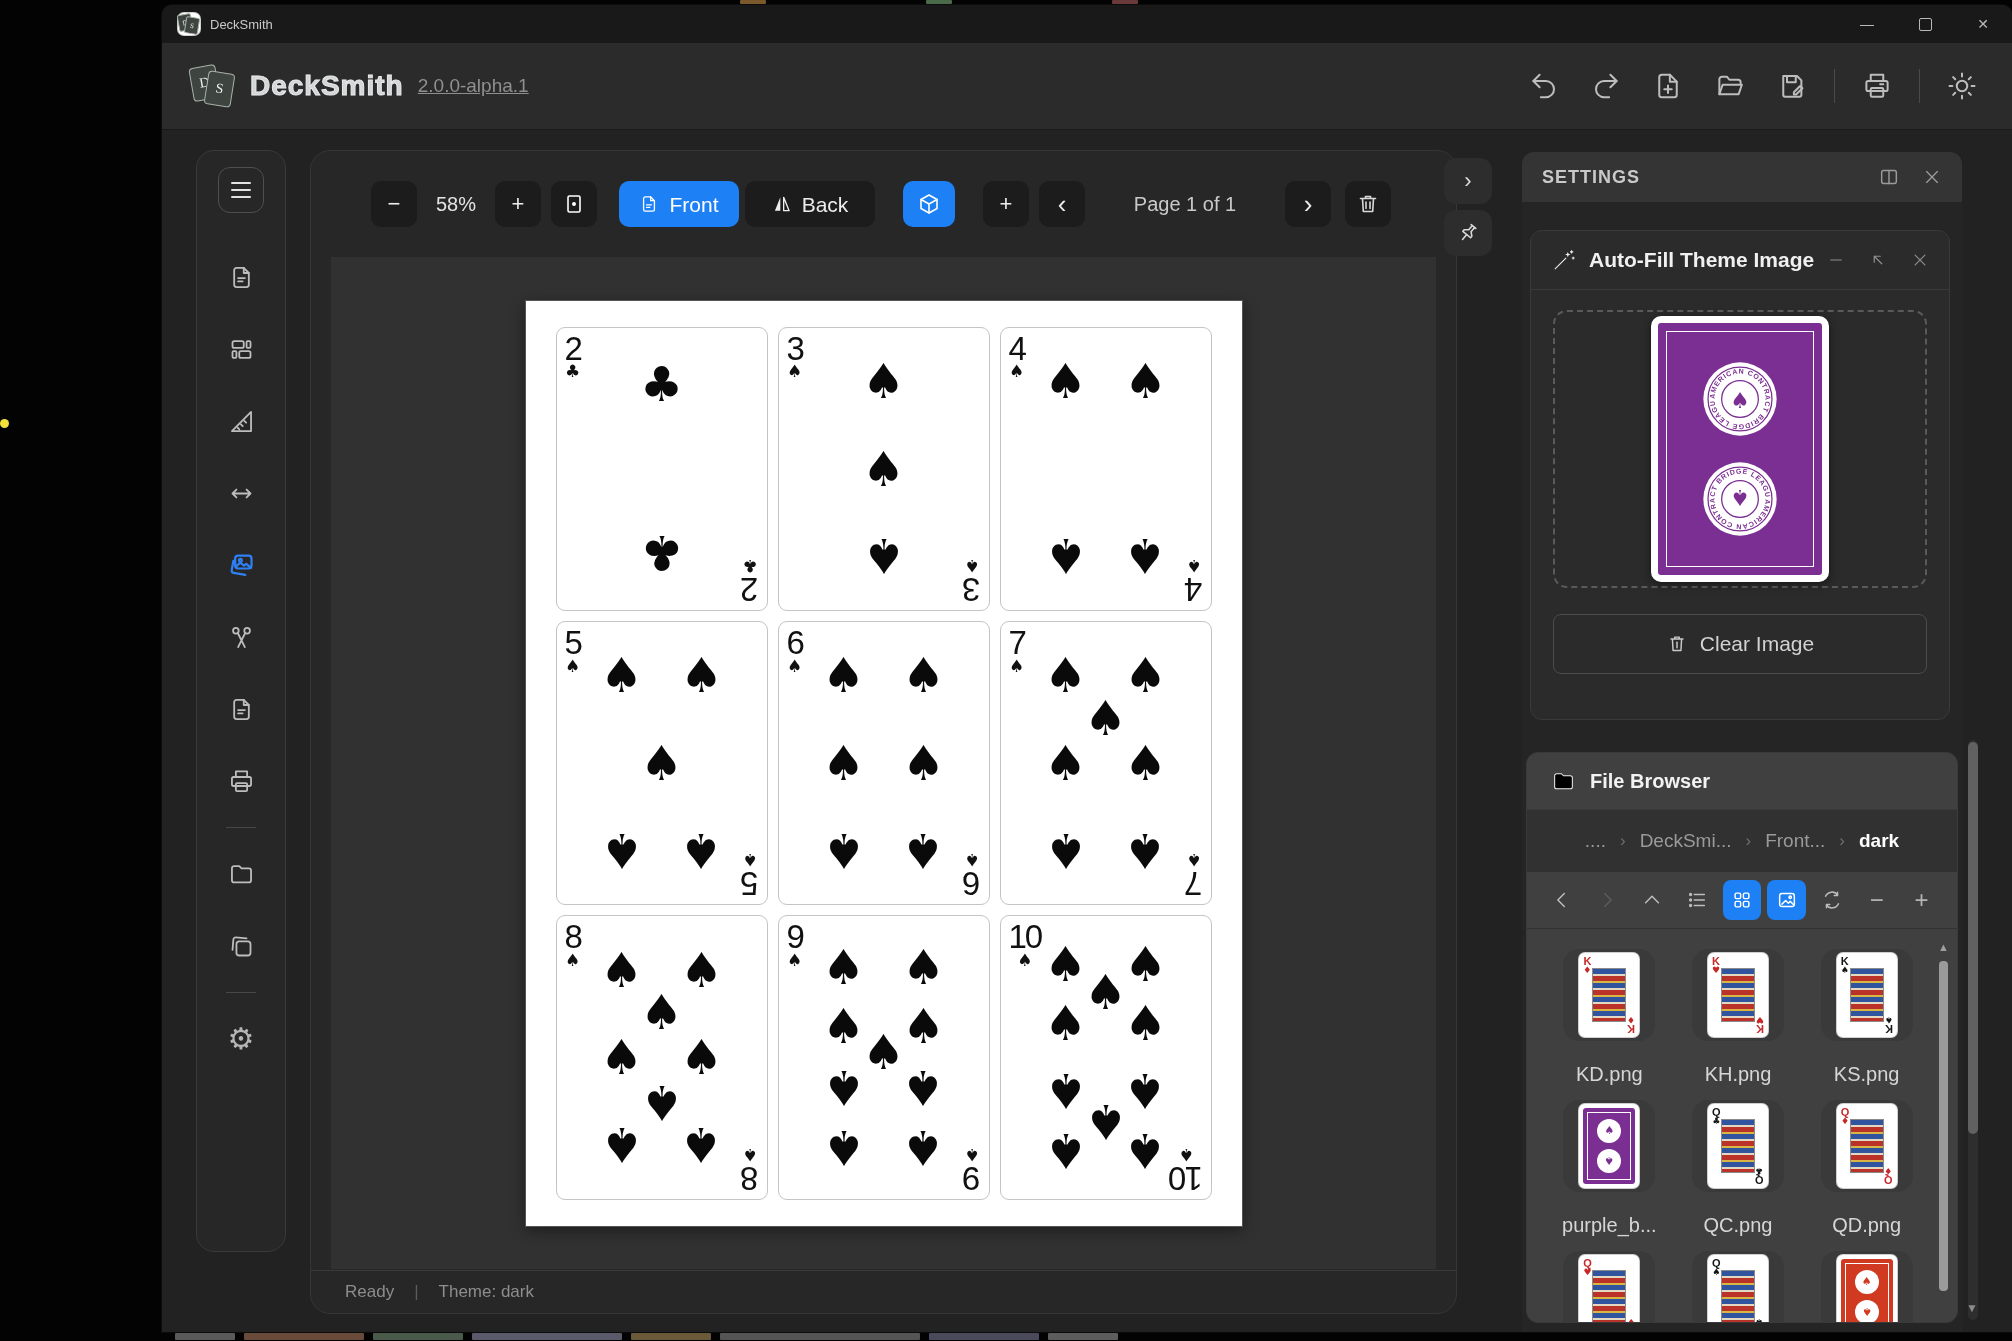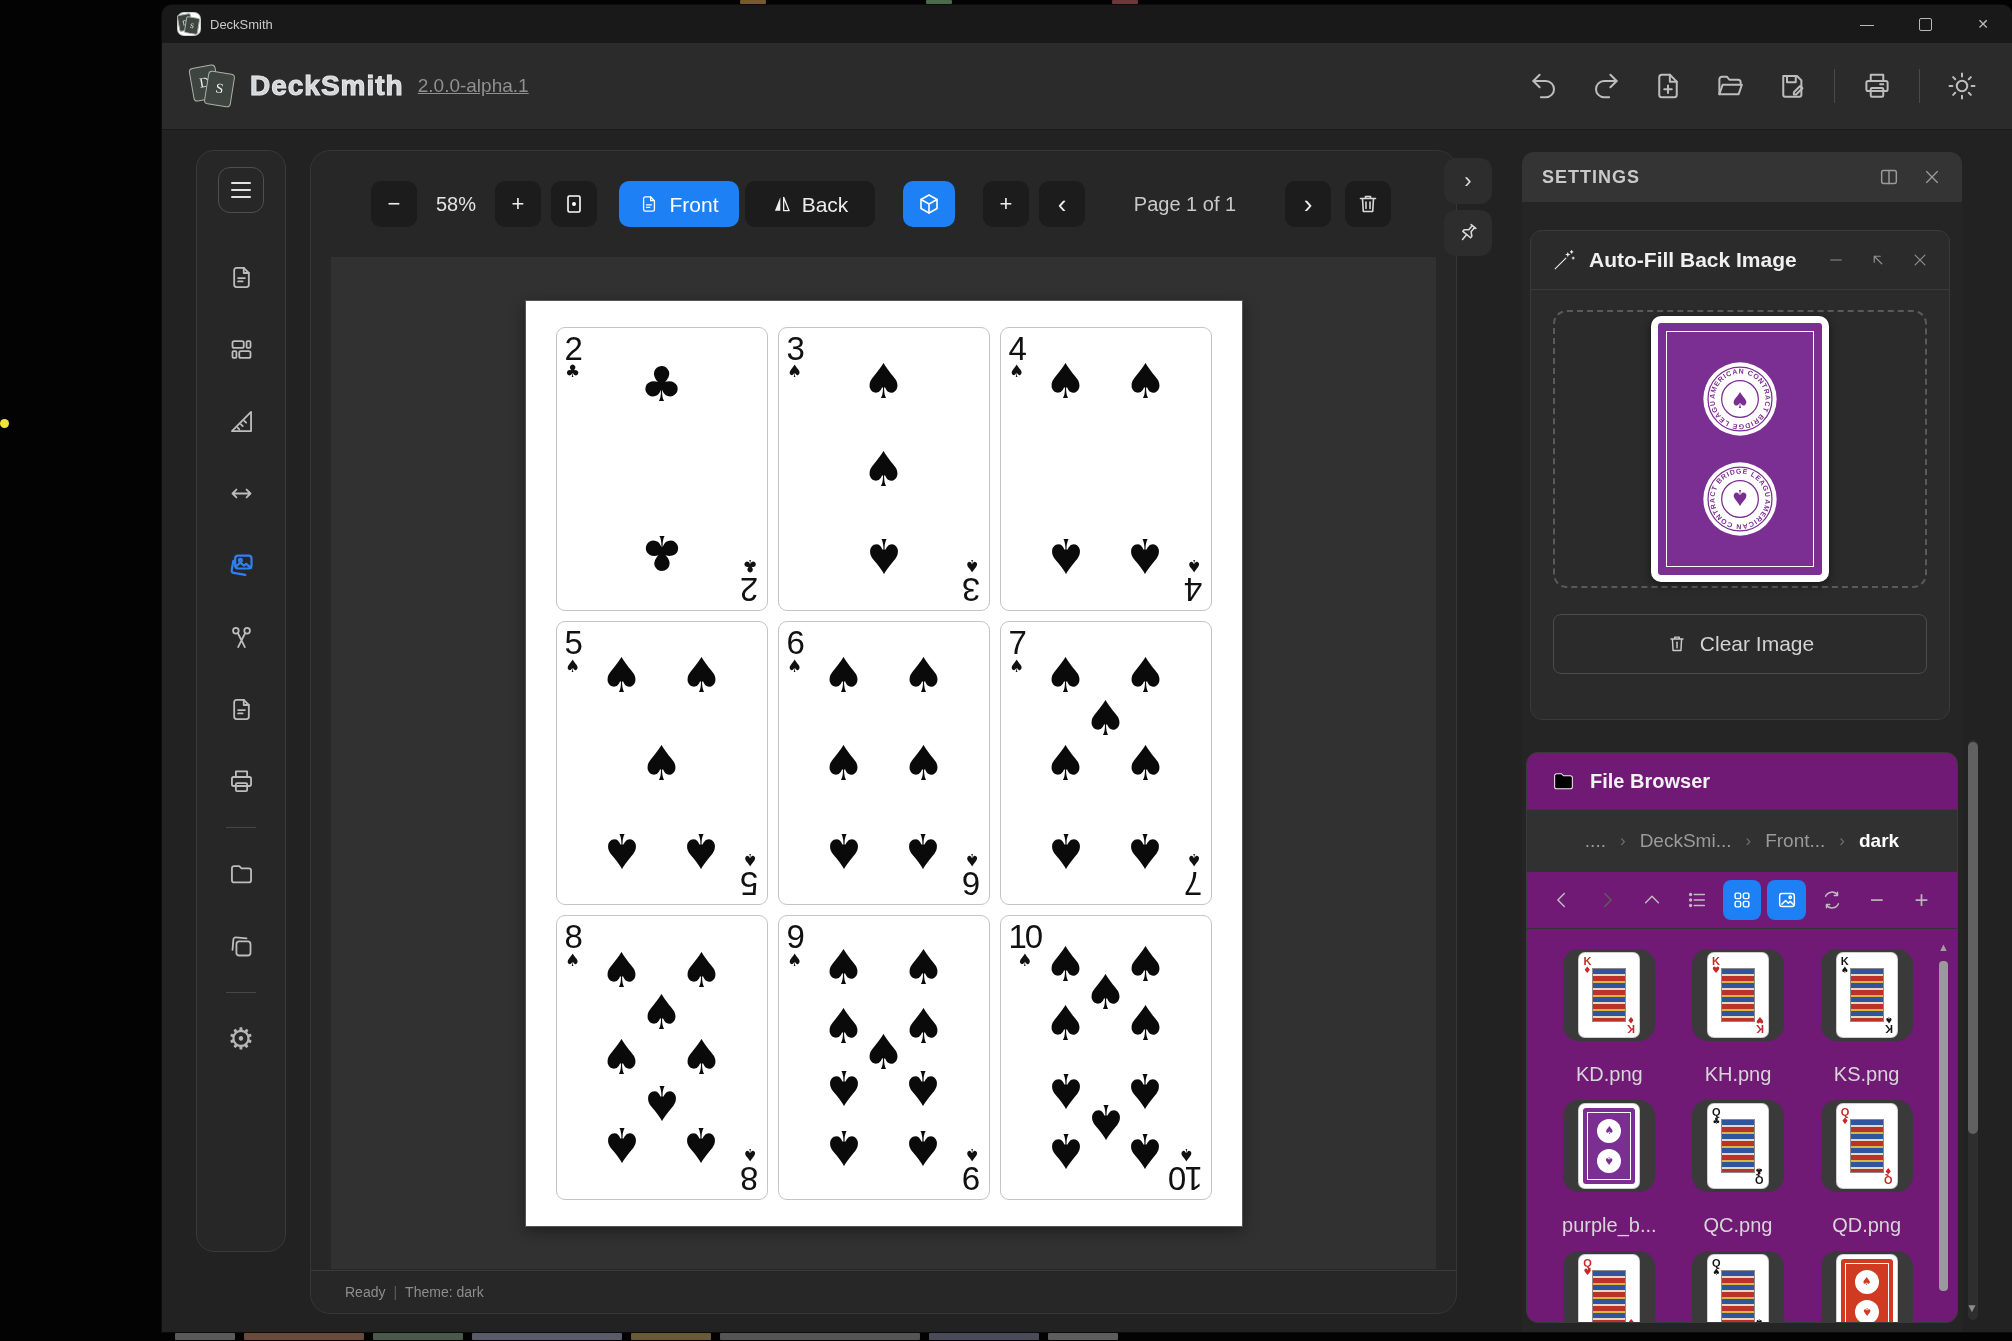--- a/index.html
+++ b/index.html
@@ -55,21 +55,21 @@
   .tbtn{height:46px;min-width:46px;border-radius:10px;background:#1c1c1c;color:#ececec;display:flex;
         align-items:center;justify-content:center;font-size:22px;line-height:1;}
   .tbtn.blue{background:#1d80f5;color:#fff;}
   .zoomlabel{width:54px;text-align:center;font-size:20px;color:#e3e3e3;margin:0 12px;}
   .btn-front{width:120px;margin-left:22px;font-size:21px;gap:10px;}
   .btn-back{width:130px;margin-left:6px;font-size:21px;gap:10px;}
   .pageind{width:200px;text-align:center;font-size:20px;color:#c9c9c9;}
   .viewport{position:absolute;left:20px;top:106px;right:20px;bottom:44px;background:#313131;
             display:flex;align-items:center;justify-content:center;}
   .statusbar{position:absolute;left:0;right:0;bottom:0;height:42px;border-top:1px solid #3a3a3a;
-             display:flex;align-items:center;padding-left:34px;gap:8px;font-size:14px;color:#8d8d8d;}
+             display:flex;align-items:center;padding-left:34px;gap:20px;font-size:17px;color:#8d8d8d;}
 
   
   .edge-btn{position:absolute;width:48px;height:46px;background:#2d2d2d;border-radius:12px;
             display:flex;align-items:center;justify-content:center;color:#dcdcdc;font-size:22px;z-index:6;}
 
   
   .page{width:716px;height:925px;background:#ffffff;box-shadow:0 0 0 1px #555, 0 4px 14px rgba(0,0,0,.45);
         padding:26px 30px;box-sizing:border-box;}
   .pgrid{display:grid;grid-template-columns:repeat(3,1fr);grid-template-rows:repeat(3,1fr);gap:10px;width:100%;height:100%;}
   .pcard{position:relative;background:#fff;border:1px solid #c4c4c4;border-radius:9px;}
@@ -96,21 +96,21 @@
   .cardback{width:178px;height:266px;background:#fff;border-radius:10px;padding:7px;box-sizing:border-box;box-shadow:0 2px 8px rgba(0,0,0,.5);}
   .cb-inner{position:relative;width:100%;height:100%;background:#7b2f92;border-radius:3px;}
   .cb-line{position:absolute;inset:8px;border:1.5px solid #fff;}
   .emblem{position:absolute;width:78px;height:78px;left:50%;transform:translate(-50%,-50%);}
   .emblem.topE{top:30%;}
   .emblem.botE{top:70%;transform:translate(-50%,-50%) rotate(180deg);}
   .clearbtn{margin:26px 22px 0;height:58px;border:1px solid #4c4c4c;border-radius:8px;display:flex;
             align-items:center;justify-content:center;gap:12px;color:#d2d2d2;font-size:21px;}
 
   
-  .fbcard{position:absolute;left:4px;top:600px;width:432px;height:571px;background:#701a75;border:1px solid #3a3a3a;
+  .fbcard{position:absolute;left:4px;top:600px;width:432px;height:571px;background:#404040;border:1px solid #3a3a3a;
           border-radius:12px;box-sizing:border-box;overflow:hidden;display:flex;flex-direction:column;}
   .fbhead{height:56px;display:flex;align-items:center;padding:0 24px;gap:14px;border-bottom:1px solid #3a3a3a;flex:0 0 auto;}
   .fbhead .t{font-size:20px;font-weight:bold;color:#f2f2f2;}
   .crumbs{height:62px;background:#313131;display:flex;align-items:center;justify-content:center;gap:14px;
           font-size:19px;color:#9a9a9a;flex:0 0 auto;}
   .crumb.active{color:#ffffff;font-weight:bold;}
   .crumb-sep{color:#6f6f6f;font-size:17px;}
   .fbtools{height:56px;display:flex;align-items:center;padding:0 16px;gap:6px;flex:0 0 auto;border-bottom:1px solid #323232;}
   .fbtn{width:40px;height:40px;display:flex;align-items:center;justify-content:center;border-radius:8px;color:#b5b5b5;font-size:20px;}
   .fbtn.blue{background:#1d80f5;}
@@ -554,21 +554,21 @@
         </div>
       </div>
 
       <div class="afcard">
         <div class="afhead">
           <svg width="26" height="26" viewBox="0 0 24 24" style="stroke:#ededed;" class="icn">
               <path d="M3.5 20.5 14 10"></path>
               <path d="M15.5 4.5l.7 1.8 1.8.7-1.8.7-.7 1.8-.7-1.8-1.8-.7 1.8-.7z" fill="#ededed" stroke="none"></path>
               <path d="M19 3v3M17.5 4.5h3M20.5 9v2.5M19.2 10.2h2.6"></path>
             </svg>
-          <span class="t">Auto-Fill Back Image</span>
+          <span class="t">Auto-Fill Theme Image</span>
           <div class="afctrls icn">
             <svg width="18" height="18" viewBox="0 0 24 24" style="stroke:#8f8f8f;">
                 <path d="M5 12h14"></path>
               </svg>
             <svg width="18" height="18" viewBox="0 0 24 24" style="stroke:#8f8f8f;">
                 <path d="M7 15V7h8M7 7l10 10"></path>
               </svg>
             <svg width="18" height="18" viewBox="0 0 24 24" style="stroke:#8f8f8f;">
                 <path d="M5.5 5.5l13 13M18.5 5.5l-13 13"></path>
               </svg>

